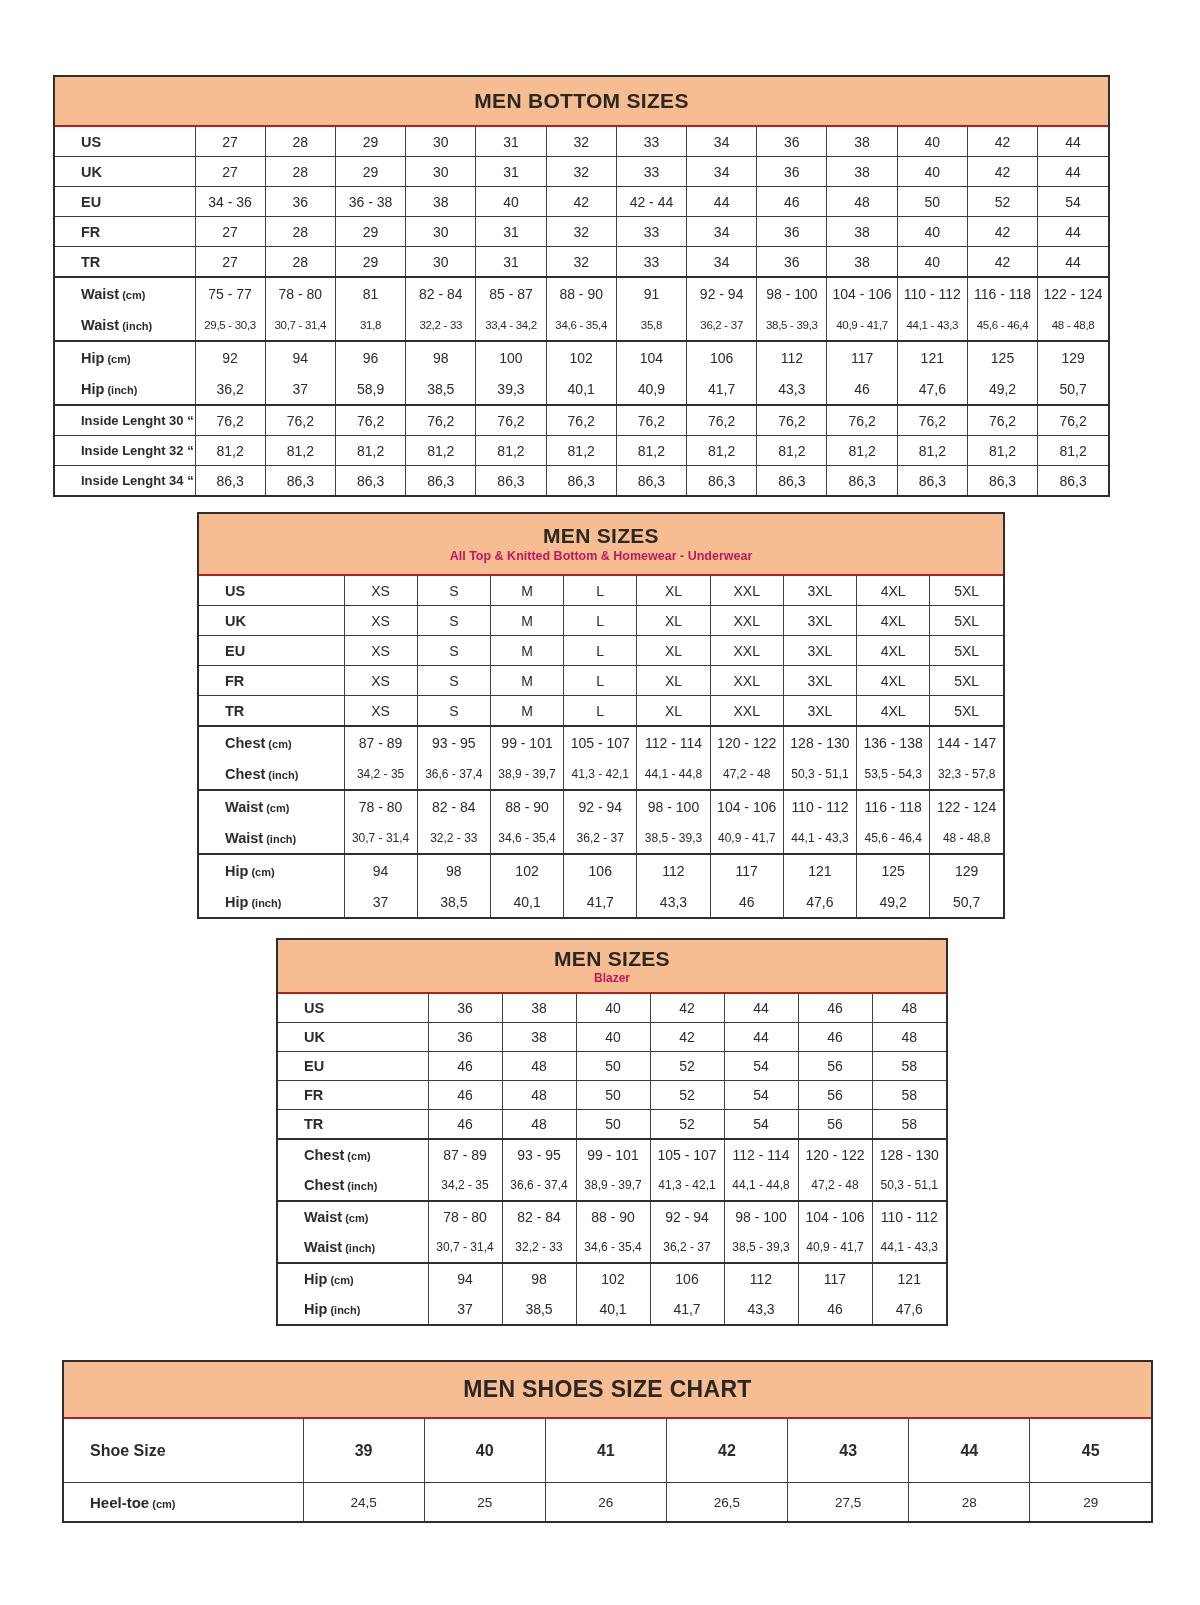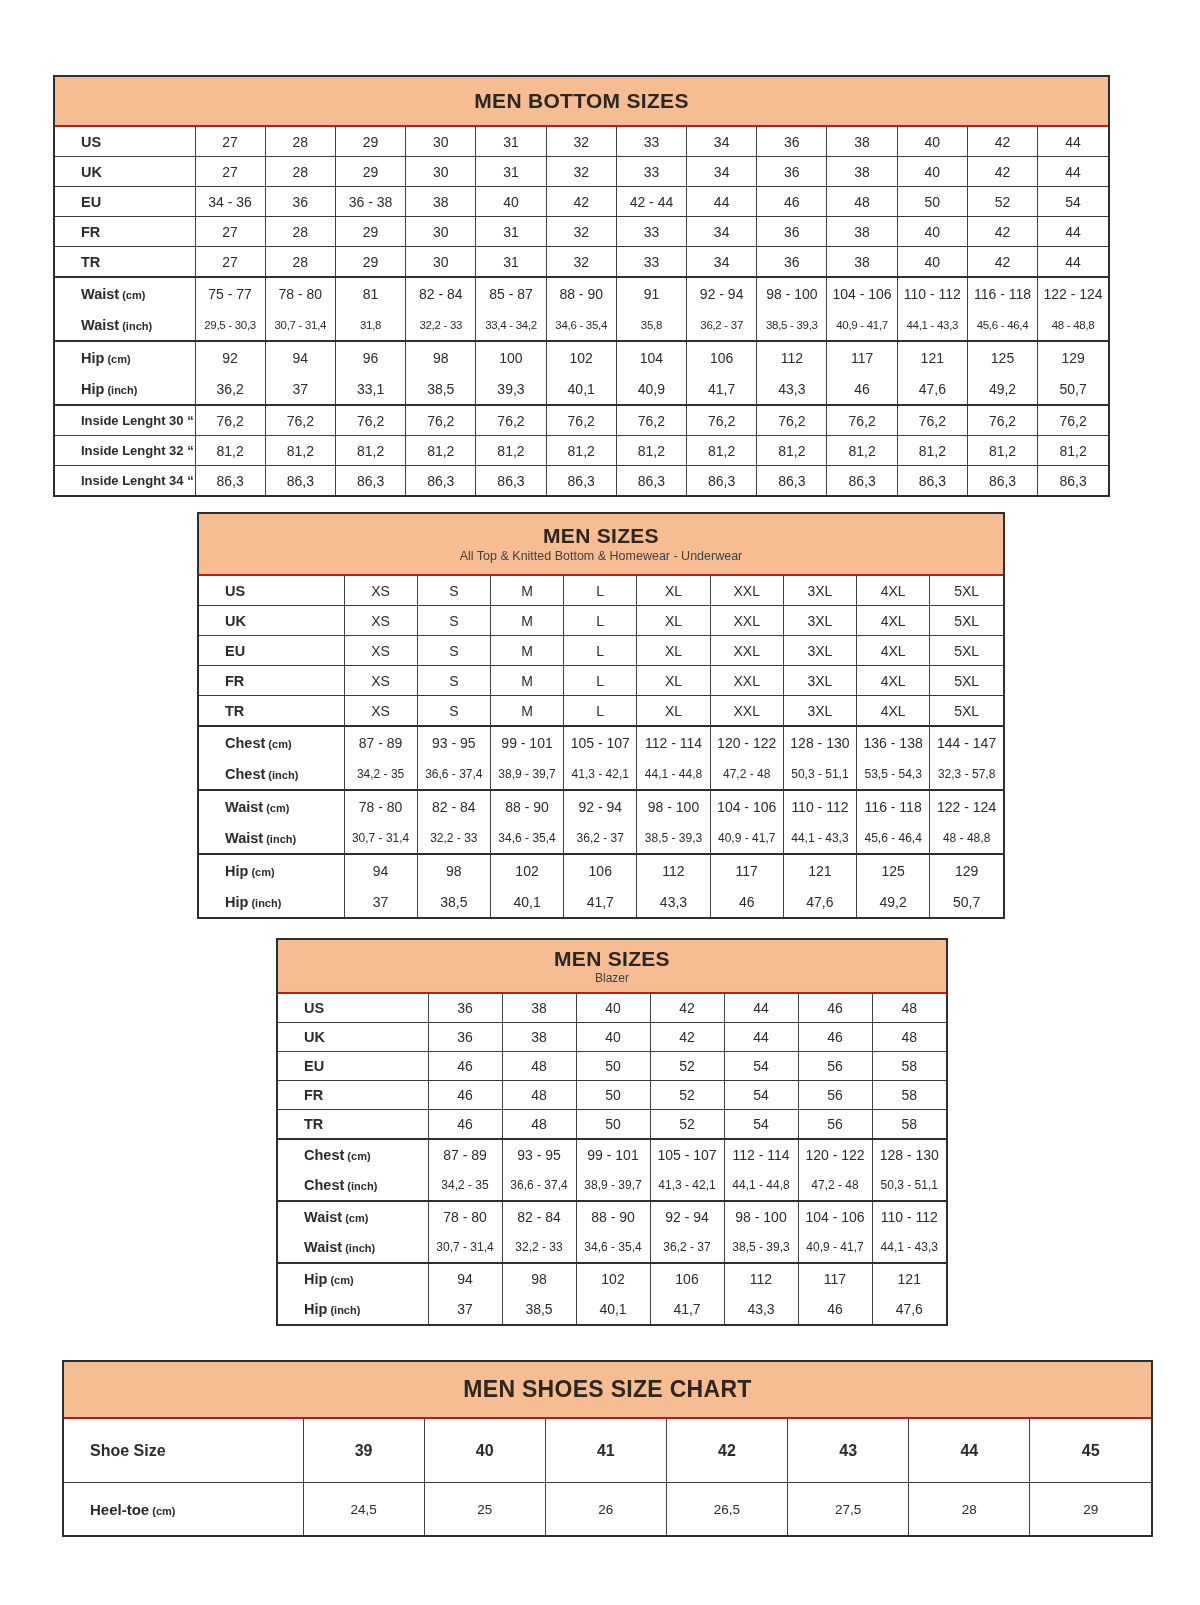--- a/index.html
+++ b/index.html
@@ -31,23 +31,23 @@
     box-sizing: border-box;
   }
   .band .t {
     font-weight: bold;
     font-size: 21px;
     letter-spacing: 0.3px;
     color: #2b2723;
     line-height: 1.05;
   }
   .band .st {
-    font-weight: normal;
+    font-weight: bold;
     font-size: 12.5px;
-    color: #404040;
+    color: #be185d;
     margin-top: 3px;
     line-height: 1;
   }
   table {
     border-collapse: collapse;
     width: 100%;
     table-layout: fixed;
   }
   td {
     border: 0;
@@ -93,21 +93,21 @@
   #t3 .band .st { font-size: 12px; margin-top: 2px; }
   #t3 td { height: 28px; }
   #t3 tr.pair td { height: 30px; }
 
   
   #t4 { left: 62px;  top: 1360px; width: 1091px; }
   #t4 .band { height: 57px; }
   #t4 .band .t { font-size: 23px; }
   #t4 td.lbl { padding-left: 26px; font-size: 15px; }
   #t4 tr:first-child td { height: 63px; font-size: 16px; }
-  #t4 tr:last-child td { height: 52px; font-size: 13.5px; }
+  #t4 tr:last-child td { height: 38px; font-size: 13.5px; }
   #t4 tr:last-child td.lbl { font-size: 15px; }
 </style>
 </head>
 <body>
 
 <section class="tbl" id="t1">
   <header class="band">
     <div class="t">MEN BOTTOM SIZES</div>
   </header>
   <table>
@@ -253,21 +253,21 @@
           <td>112</td>
           <td>117</td>
           <td>121</td>
           <td>125</td>
           <td>129</td>
         </tr>
         <tr class="pair">
           <td class="lbl"><span class="lname">Hip</span><span class="lunit"> (inch)</span></td>
           <td>36,2</td>
           <td>37</td>
-          <td>33,1</td>
+          <td>58,9</td>
           <td>38,5</td>
           <td>39,3</td>
           <td>40,1</td>
           <td>40,9</td>
           <td>41,7</td>
           <td>43,3</td>
           <td>46</td>
           <td>47,6</td>
           <td>49,2</td>
           <td>50,7</td>

